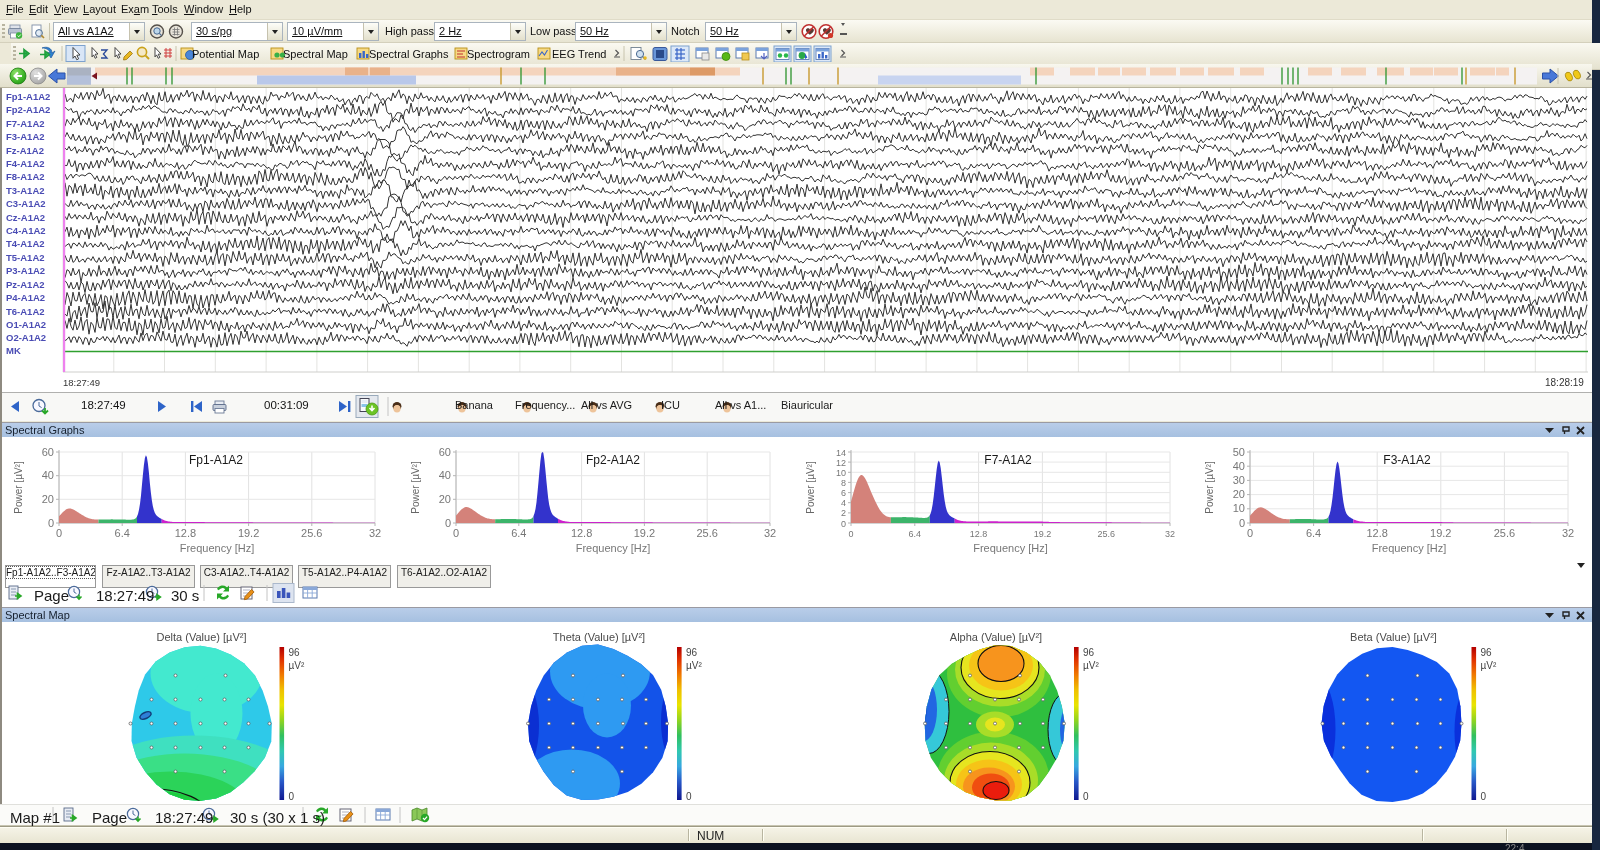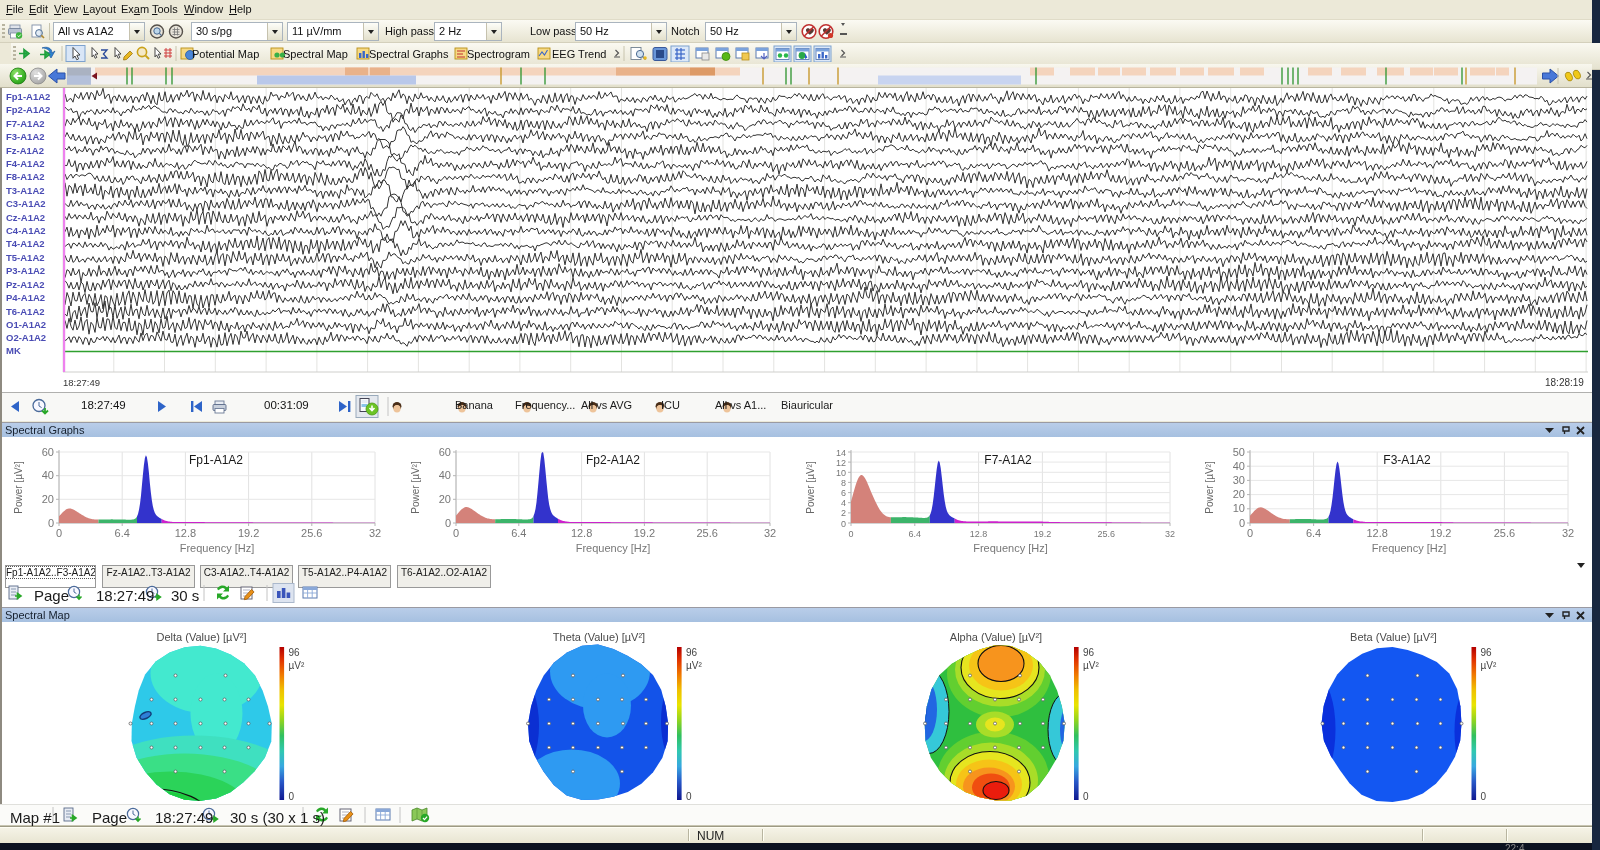--- a/index.html
+++ b/index.html
@@ -4,21 +4,21 @@
 <style>
 * { margin:0; padding:0; box-sizing:border-box; }
 html,body { width:1600px; height:850px; overflow:hidden; }
 body { font-family:"Liberation Sans", sans-serif; background:#ece9d8; position:relative; }
 .abs { position:absolute; }
 .chlab { position:absolute; left:6px; font-size:9.5px; font-weight:600; color:#4a4cb4; letter-spacing:0; }
 .t11 { font-size:15px; color:#1a1a1a; }
 .menu-item { position:absolute; top:3px; font-size:11px; color:#111; }
 .menu-item span { text-decoration:underline; }
 .combo { position:absolute; height:19px; background:#fff; border:1px solid #aab4be; font-size:11px; color:#111; }
-.combo .txt { position:absolute; left:4px; top:2px; white-space:nowrap; }
+.combo .txt { position:absolute; left:4px; top:2px; white-space:nowrap;text-decoration:underline; }
 .combo .btn { position:absolute; right:0; top:0; width:15px; height:17px; background:linear-gradient(#fdfdf8,#e3e0cc); border-left:1px solid #c6c2ae; }
 .combo .btn:after { content:""; position:absolute; left:4px; top:7px; border:3.5px solid transparent; border-top:4.5px solid #222; }
 .tlabel { position:absolute; top:5px; font-size:11px; color:#111; white-space:nowrap; }
 .sep-v { position:absolute; width:1px; background:#c8c4ae; }
 .grip { position:absolute; width:3px; background:repeating-linear-gradient(#b8b4a0 0 2px, transparent 2px 4px); }
 .tbtn-txt { position:absolute; top:4.5px; font-size:11px; color:#111; white-space:nowrap; }
 .hdrbar { position:absolute; left:2px; width:1590px; height:15px; background:linear-gradient(#b9cde9,#a6c0e0); border-top:1px solid #9a9aa2; }
 .hdrbar .cap { position:absolute; left:3px; top:1px; font-size:11px; color:#16202e; }
 .tab { position:absolute; top:565px; height:23px; background:#f0efea; border:1px solid #999; font-size:10px; color:#1a1a1a; text-align:center; line-height:13px; white-space:nowrap; overflow:hidden; }
 .tab.sel { background:#fff; }
@@ -85,25 +85,25 @@
         <line x1="23.5" y1="11.5" x2="30.5" y2="11.5"></line>
         <line x1="25.5" y1="4.5" x2="25.5" y2="12.5"></line>
         <line x1="28.5" y1="4.5" x2="28.5" y2="12.5"></line>
       </g>
   </svg>
   <div class="combo" style="left:191px;top:2px;width:92px">
       <span class="txt">30 s/pg</span>
       <span class="btn"></span>
     </div>
   <div class="combo" style="left:287px;top:2px;width:92px">
-      <span class="txt">11 µV/mm</span>
+      <span class="txt">10 µV/mm</span>
       <span class="btn"></span>
     </div>
   <div class="tlabel" style="left:385px">High pass</div>
-  <div class="combo" style="left:434px;top:2px;width:68px">
+  <div class="combo" style="left:434px;top:2px;width:92px">
       <span class="txt">2 Hz</span>
       <span class="btn"></span>
     </div>
   <div class="tlabel" style="left:530px">Low pass</div>
   <div class="combo" style="left:575px;top:2px;width:92px">
       <span class="txt">50 Hz</span>
       <span class="btn"></span>
     </div>
   <div class="tlabel" style="left:671px">Notch</div>
   <div class="combo" style="left:705px;top:2px;width:92px">

